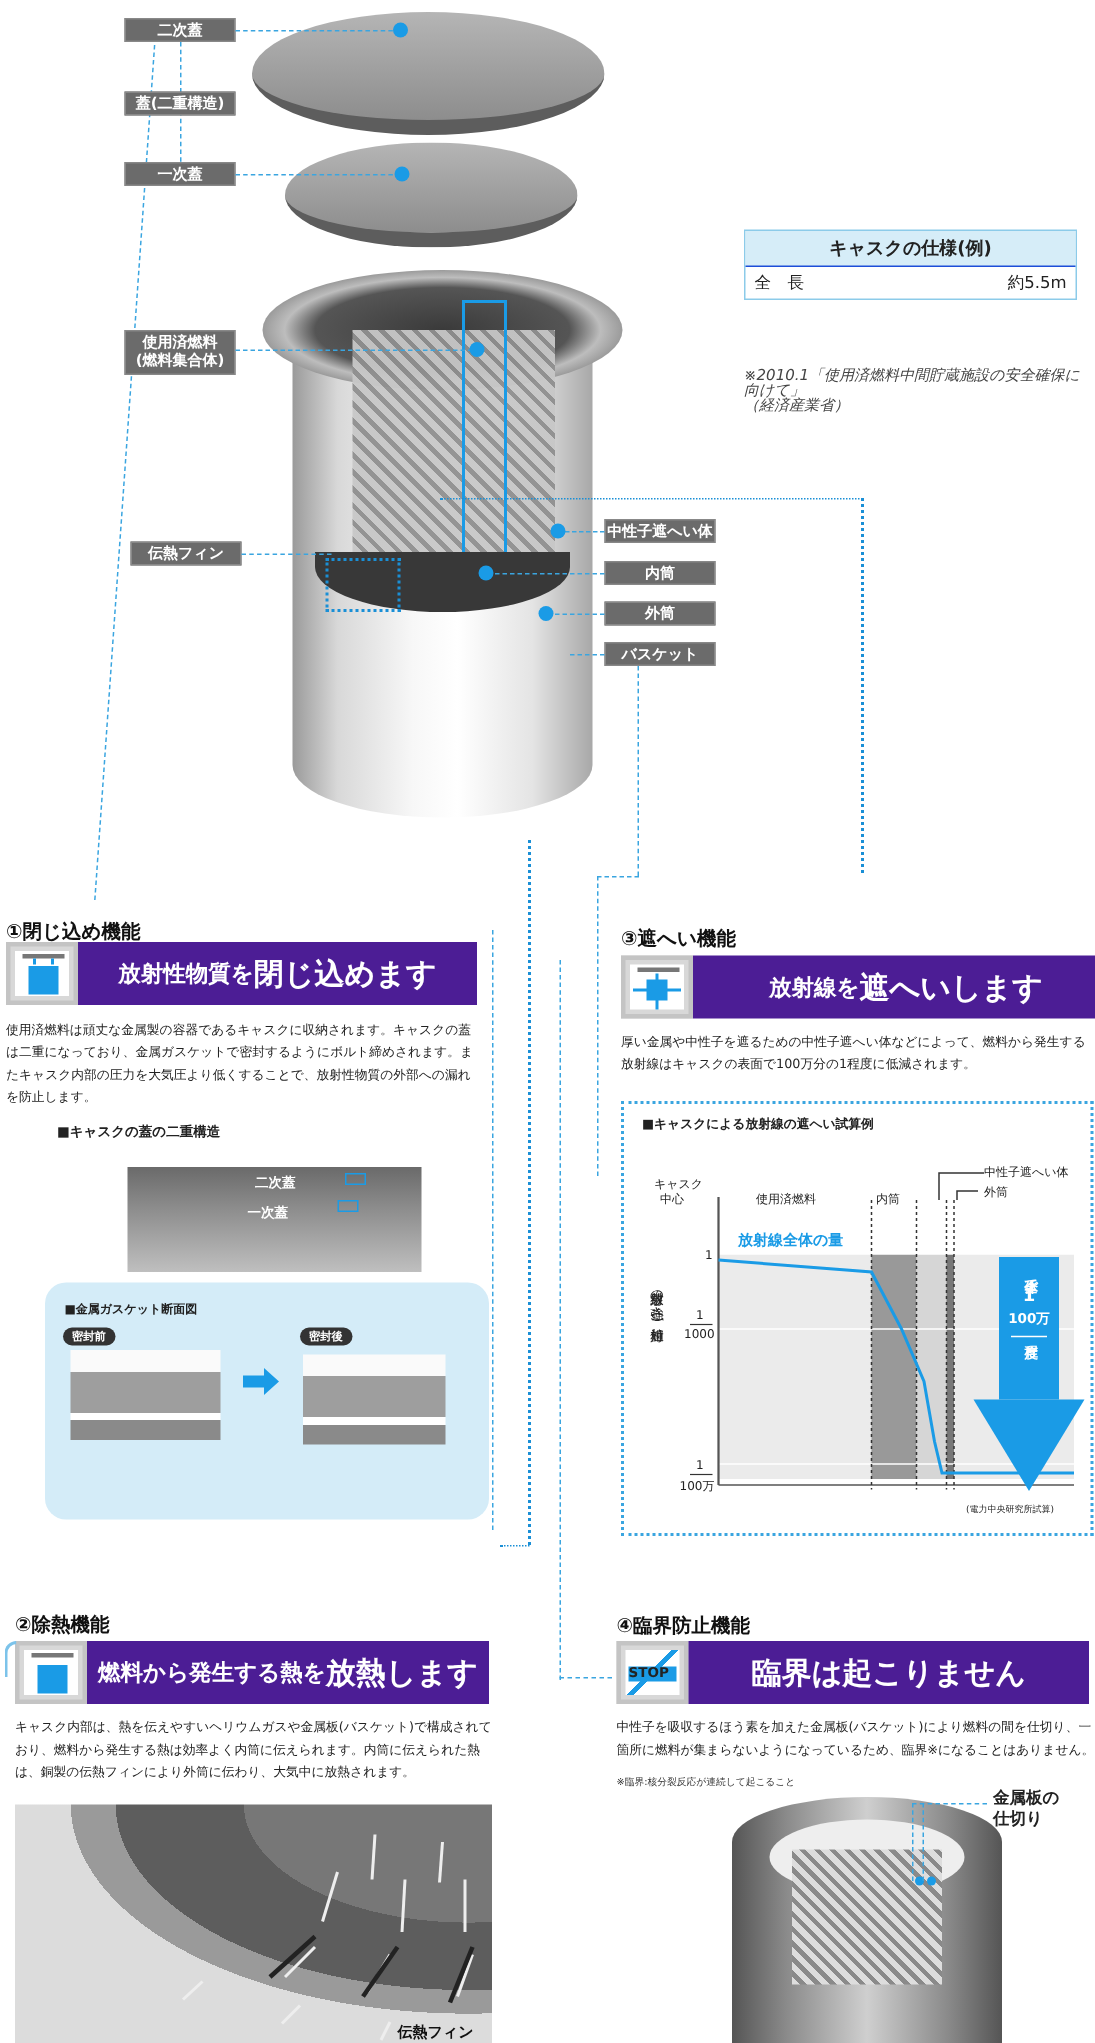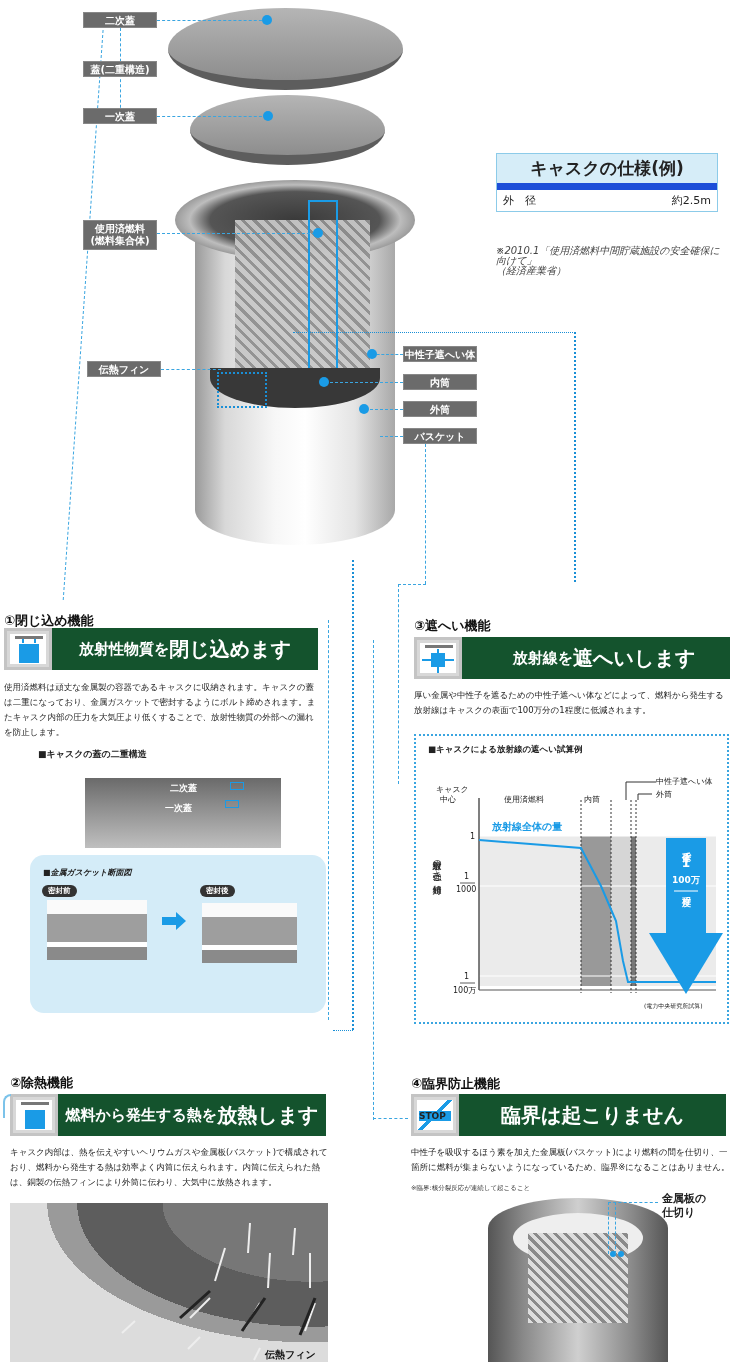--- a/index.html
+++ b/index.html
@@ -7,27 +7,27 @@
   .abs { position: absolute; }
   
   .callout { position: absolute; background: #6b6b6b; color: #fff; font-size: 10px; font-weight: bold; text-align: center; line-height: 16px; height: 16px; border: 1px solid #888; }
   .callout.two { line-height: 12px; height: 30px; padding-top: 2px; }
   .dot { position: absolute; width: 10px; height: 10px; border-radius: 50%; background: #1a9be6; }
   .dash-h { position: absolute; height: 0; border-top: 1px dashed #3aa5e0; }
   .dash-v { position: absolute; width: 0; border-left: 1px dashed #3aa5e0; }
   .dot-line { position: absolute; border: 2px dotted #1a8fd6; }
   
   .spec { position: absolute; left: 496px; top: 153px; width: 222px; border: 1px solid #8ccbe9; background: #fff; font-size: 11px; }
-  .spec .head { background: #d6edf8; text-align: center; font-weight: bold; font-size: 17px; padding: 3px 0; border-bottom: 7px solid #1d4ed8; }
+  .spec .head { background: #d6edf8; text-align: center; font-weight: bold; font-size: 12px; padding: 3px 0; border-bottom: 1px solid #1d4ed8; }
   .spec .row { display: flex; justify-content: space-between; padding: 3px 6px; border-bottom: 1px dashed #8ccbe9; }
   .spec .row:last-child { border-bottom: none; }
   .spec-note { position: absolute; left: 496px; top: 246px; width: 230px; font-size: 10px; color: #444; line-height: 10px; font-style: italic; }
   
   .sec-title { position: absolute; font-size: 13px; font-weight: bold; color: #111; }
-  .banner { position: absolute; height: 42px; background: #14532d; color: #fff; display: flex; align-items: center; justify-content: center; font-weight: bold; }
+  .banner { position: absolute; height: 42px; background: #4c1d95; color: #fff; display: flex; align-items: center; justify-content: center; font-weight: bold; }
   .banner .small { font-size: 15px; }
   .banner .big { font-size: 20px; }
   .icon-box { position: absolute; width: 48px; height: 42px; background: #d8d8d8; border: 3px solid #c4c4c4; }
   .icon-box .inner { position: absolute; left: 3px; top: 3px; right: 3px; bottom: 3px; background: #fff; }
   .body-text { position: absolute; font-size: 8.5px; line-height: 15px; color: #222; }
   .sub-title { position: absolute; font-size: 9px; font-weight: bold; color: #222; }
   
   .cask-body { position: absolute; left: 195px; top: 200px; width: 200px; height: 345px; border-radius: 0 0 100px 100px / 0 0 35px 35px; background: linear-gradient(90deg, #9a9a9a 0%, #d8d8d8 15%, #f7f7f7 40%, #ffffff 55%, #e4e4e4 80%, #a8a8a8 100%); }
   .cask-top { position: absolute; left: 175px; top: 180px; width: 240px; height: 80px; border-radius: 50%; background: radial-gradient(ellipse at center, #3a3a3a 0%, #555 50%, #bdbdbd 62%, #8a8a8a 75%, #dcdcdc 100%); }
   .lid { position: absolute; border-radius: 50%; background: linear-gradient(180deg, #b5b5b5, #8d8d8d); border-bottom: 10px solid #5d5d5d; }
@@ -101,22 +101,22 @@
   <div class="dot-line" style="left:352px;top:560px;width:1px;height:470px;border-width:0 0 0 2px;"></div>
   <div class="dot-line" style="left:333px;top:1030px;width:20px;height:1px;border-width:1px 0 0 0;"></div>
   <div class="dash-v" style="left:373px;top:640px;height:480px;"></div>
   <div class="dash-h" style="left:373px;top:1118px;width:35px;"></div>
   <div class="dash-v" style="left:328px;top:620px;height:400px;"></div>
 </div>
 
 <div class="spec">
   <div class="head">キャスクの仕様(例)</div>
   <div class="row">
-    <span>外　径</span>
-    <span>約2.5m</span>
+    <span>全　長</span>
+    <span>約5.5m</span>
   </div>
 </div>
 <div class="spec-note">
   <div>※2010.1「使用済燃料中間貯蔵施設の安全確保に向けて」</div>
   <div>（経済産業省）</div>
 </div>
 
 <div class="sec-title" style="left:4px;top:612px;">①閉じ込め機能</div>
 <div class="icon-box" style="left:4px;top:628px;">
   <div class="inner">
@@ -133,21 +133,21 @@
 
 <div class="sub-title" style="left:38px;top:748px;">■キャスクの蓋の二重構造</div>
 <div class="lid-cross">
   <div class="abs" style="left:85px;top:4px;color:#fff;font-size:9px;font-weight:bold;">二次蓋</div>
   <div class="abs" style="left:80px;top:24px;color:#fff;font-size:9px;font-weight:bold;">一次蓋</div>
   <div class="abs" style="left:145px;top:4px;width:14px;height:8px;border:1px solid #1a9be6;"></div>
   <div class="abs" style="left:140px;top:22px;width:14px;height:8px;border:1px solid #1a9be6;"></div>
 </div>
 
 <div class="gasket-box">
-  <div class="abs" style="left:13px;top:12px;font-size:8px;font-weight:bold;font-style:italic;">■金属ガスケット断面図</div>
+  <div class="abs" style="left:13px;top:12px;font-size:8px;font-weight:bold;">■金属ガスケット断面図</div>
   <span class="pill" style="left:12px;top:30px;">密封前</span>
   <span class="pill" style="left:170px;top:30px;">密封後</span>
   <div class="gasket-img" style="left:17px;top:45px;width:100px;"></div>
   <div class="abs" style="left:132px;top:62px;width:14px;height:8px;background:#1a9be6;"></div>
   <div class="abs" style="left:146px;top:57px;width:0;height:0;border-left:10px solid #1a9be6;border-top:9px solid transparent;border-bottom:9px solid transparent;"></div>
   <div class="gasket-img" style="left:172px;top:48px;width:95px;"></div>
 </div>
 
 <div class="sec-title" style="left:414px;top:617px;">③遮へい機能</div>
 <div class="icon-box" style="left:414px;top:637px;">

